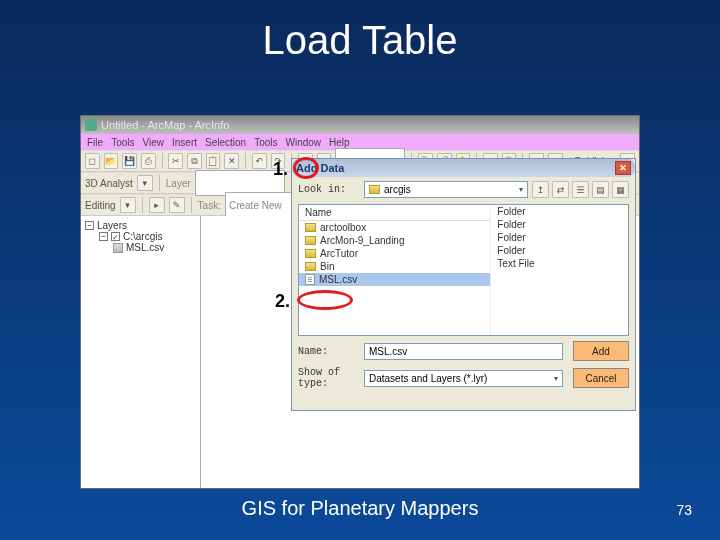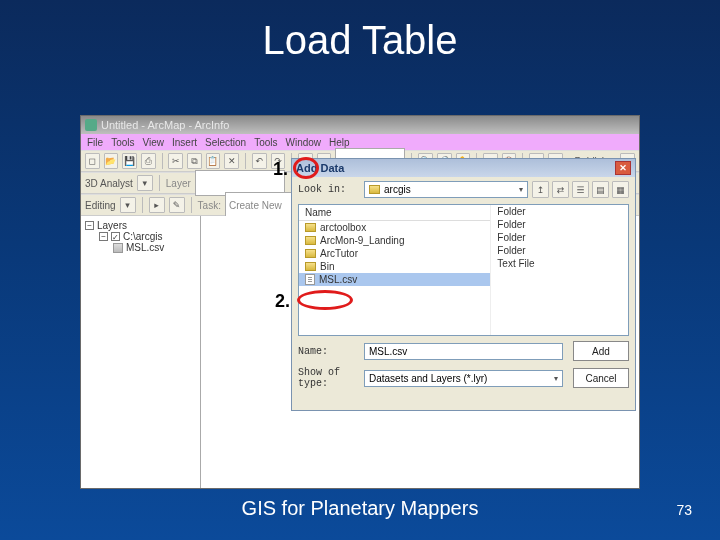--- a/index.html
+++ b/index.html
@@ -112,21 +112,21 @@
     left: 210px; top: 42px;
     width: 345px; height: 253px;
     background: #ece9d8;
     border: 1px solid #7a93b0;
   }
   .dlg-title {
     height: 18px;
     background: linear-gradient(#adbfda,#c9d6ea);
     display: flex; align-items: center; justify-content: space-between;
     padding: 0 4px;
-    font-size: 11px; font-weight: bold; color: #1b3a6b;
+    font-size: 11px; font-weight: bold; color: #1b3a6b; border-radius: 7px;
   }
   .dlg-close {
     width: 16px; height: 14px; background: #d95b3f;
     border: 1px solid #a33; color: #fff;
     display: flex; align-items: center; justify-content: center;
     font-size: 9px; font-weight: bold;
   }
   .dlg-row {
     display: flex; align-items: center;
     padding: 4px 6px; gap: 4px;
@@ -165,21 +165,21 @@
   .foldico { width: 11px; height: 9px; background: linear-gradient(#f6e08a,#d9b93f); border: 1px solid #b89a2a; }
   .txtico { width: 10px; height: 11px; background: #fff; border: 1px solid #999; position: relative; }
   .txtico::before { content: ""; position: absolute; left: 2px; right: 2px; top: 2px; height: 1px; background: #999; box-shadow: 0 2px #999, 0 4px #999; }
   .sel { background: #aac7ee; }
   .dlg-bottom {
     padding: 0 6px 6px 6px;
   }
   .dlg-bottom .dlg-row { padding: 3px 0; }
   .dlg-btn {
     width: 56px; height: 20px;
-    border: 1px solid #888; background: #ffffff;
+    border: 1px solid #888; background: #fdba74;
     font-size: 10px; color: #222;
     display: flex; align-items: center; justify-content: center;
     margin-left: 6px;
   }
   
   .callout {
     position: absolute;
     font-family: Arial;
     font-weight: bold;
     color: #000;

